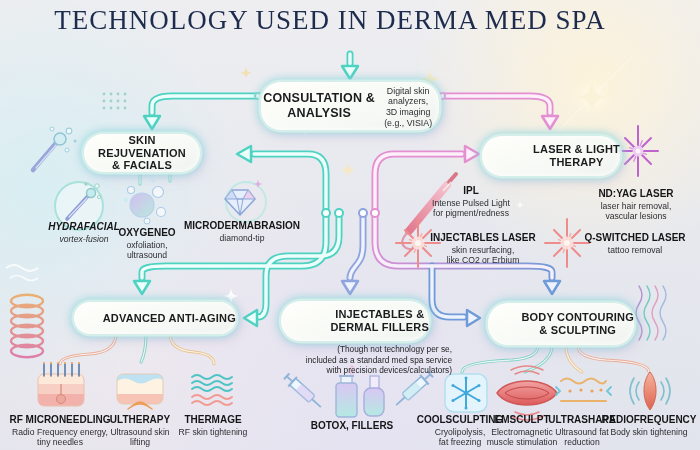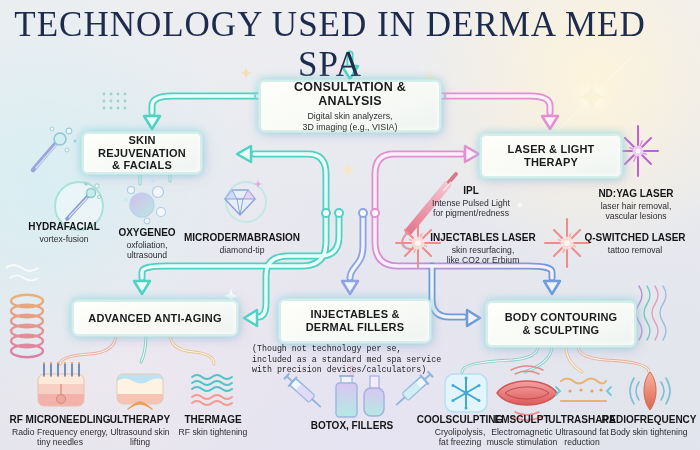--- a/index.html
+++ b/index.html
@@ -8,37 +8,37 @@
     font-family:"Liberation Sans",sans-serif;
     background:
       radial-gradient(circle at 85% 18%, rgba(255,244,216,.9), rgba(255,244,216,0) 26%),
       radial-gradient(circle at 6% 42%, rgba(212,240,244,.8), rgba(212,240,244,0) 30%),
       radial-gradient(circle at 52% 92%, rgba(232,227,244,.75), rgba(232,227,244,0) 45%),
       radial-gradient(circle at 18% 78%, rgba(246,234,240,.6), rgba(246,234,240,0) 35%),
       linear-gradient(180deg,#eeeef1 0%,#e6e8ee 55%,#e1e4ec 100%);
   }
   .page-title{
     position:absolute;left:0;top:5px;width:660px;text-align:center;
-    font-family:"Liberation Serif",serif;font-size:35px;letter-spacing:1px;
+    font-family:"Liberation Serif",serif;font-size:27px;letter-spacing:1px;
     color:#1d2c4d;font-weight:500;white-space:pre-line;
   }
   svg.layer{position:absolute;left:0;top:0;}
   .box{
-    position:absolute;display:flex;flex-direction:column;align-items:center;justify-content:center;
-    border-radius:4px;
+    position:absolute;display:flex;flex-direction:row;align-items:center;justify-content:flex-end;
+    border-radius:20px;
     background:linear-gradient(160deg,#fffffb 0%,#f5f8f4 70%,#eef3f0 100%);
     box-shadow:0 0 0 2.5px #d4efe9,
                0 0 9px 3px rgba(120,215,222,.75),
                3px 4px 14px rgba(224,170,216,.45),
                inset 0 0 6px rgba(255,255,255,.95);
   }
   .box-title{font-weight:bold;font-size:11px;line-height:1.18;color:#1b1b1e;text-align:center;white-space:pre-line;letter-spacing:.2px;}
   .box-title.lg{font-size:12.5px;}
   .box-sub{font-size:8.8px;color:#2e2e33;text-align:center;white-space:pre-line;margin-top:2px;line-height:1.2;}
-  .note{position:absolute;font-size:8.3px;color:#232327;text-align:left;white-space:pre-line;line-height:1.28;font-family:Liberation Mono, monospace;}
+  .note{position:absolute;font-size:8.3px;color:#232327;text-align:right;white-space:pre-line;line-height:1.28;}
   .item{position:absolute;text-align:center;}
   .item-label{font-weight:bold;font-size:10px;color:#151517;line-height:1.15;white-space:pre-line;}
   .item-desc{font-size:8.6px;color:#2c2c30;line-height:1.18;white-space:pre-line;margin-top:1px;}
 </style>
 </head>
 <body>
 
 <div class="stage">
 
   <svg class="layer" width="700" height="450" viewBox="0 0 700 450">
@@ -435,32 +435,32 @@
   </div>
   <div class="note" style="left:252px;top:344px;width:200px;">(Though not technology per se,
 included as a standard med spa service
 with precision devices/calculators)</div>
 
   <div class="box" style="left:488px;top:303px;width:146px;height:42px;">
     <div class="box-title">BODY CONTOURING
 &amp; SCULPTING</div>
   </div>
 
-  <div class="item" style="left:8px;top:221px;width:112px;">
+  <div class="item" style="left:28px;top:221px;width:112px;font-style:italic;">
     <div class="item-label">HYDRAFACIAL</div>
     <div class="item-desc">vortex-fusion</div>
   </div>
 
   <div class="item" style="left:95px;top:227px;width:104px;">
     <div class="item-label">OXYGENEO</div>
     <div class="item-desc">oxfoliation,
 ultrasound</div>
   </div>
 
-  <div class="item" style="left:180px;top:220px;width:124px;margin-top:12px;">
+  <div class="item" style="left:180px;top:220px;width:124px;">
     <div class="item-label">MICRODERMABRASION</div>
     <div class="item-desc">diamond-tip</div>
   </div>
 
   <div class="item" style="left:415px;top:185px;width:112px;">
     <div class="item-label">IPL</div>
     <div class="item-desc">Intense Pulsed Light
 for pigment/redness</div>
   </div>
 

